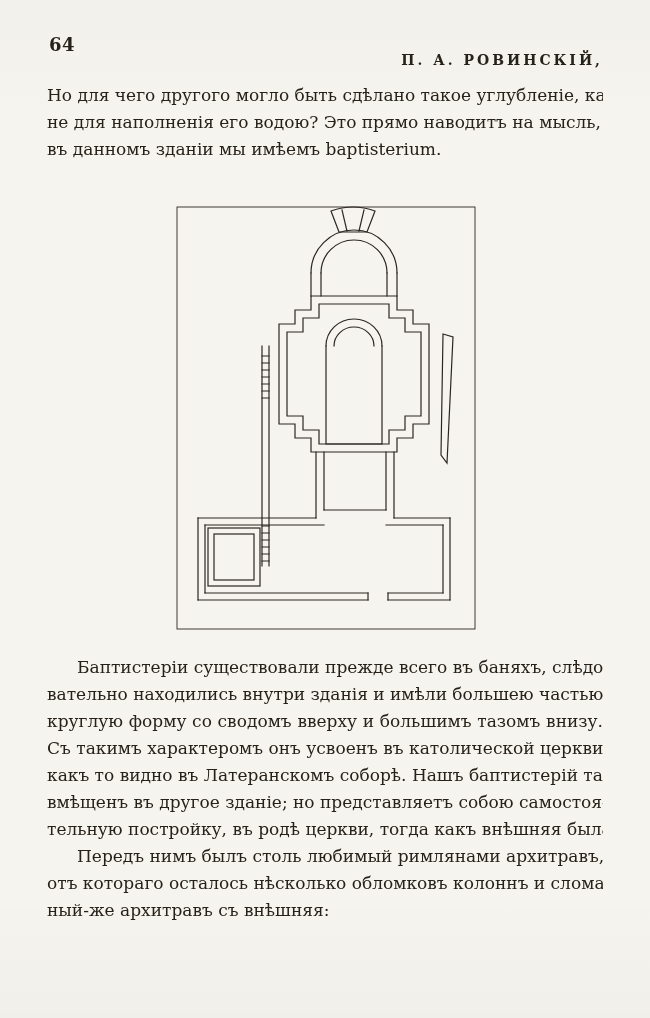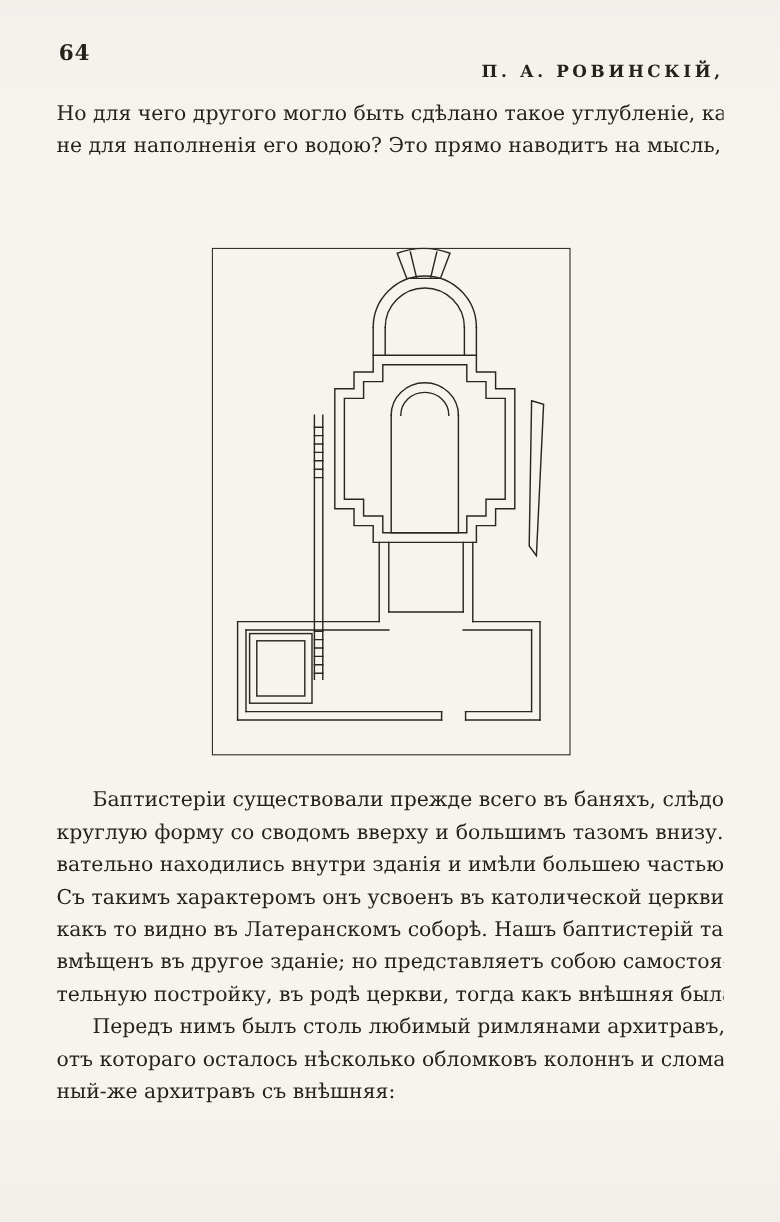--- a/index.html
+++ b/index.html
@@ -83,20 +83,21 @@
 <div class="page">
 
   <div class="page-header">
     <div class="page-number">64</div>
     <div class="running-head">П. А. РОВИНСКІЙ,</div>
   </div>
 
   <div class="text-block tb-opening">
       <div class="tline">Но для чего другого могло быть сдѣлано такое углубленіе, какъ</div>
       <div class="tline">не для наполненія его водою? Это прямо наводитъ на мысль, что</div>
+      <div class="tline tline-last">въ данномъ зданіи мы имѣемъ baptisterium.</div>
     </div>
 
   <div class="figure-wrap">
     <svg width="300" height="424" viewBox="0 0 300 424" fill="none" stroke="#2b2620" stroke-width="1.2" stroke-linecap="square" stroke-linejoin="miter">
 
       <rect x="1" y="1" width="298" height="422" stroke-width="0.9"></rect>
 
       <g>
         <path d="M 163,26 L 155,5 Q 177,-3 199,5 L 191,26 Z"></path>
         <path d="M 171,25 L 166,4"></path>
@@ -161,22 +162,22 @@
 
       <g>
         <path d="M 267,128 L 277,131 L 271,257 L 265,249 Z"></path>
       </g>
     </svg>
   </div>
 
   <div class="text-block tb-closing">
     <div>
         <div class="tline tline-indent">Баптистеріи существовали прежде всего въ баняхъ, слѣдо-</div>
+        <div class="tline">вательно находились внутри зданія и имѣли большею частью</div>
         <div class="tline">круглую форму со сводомъ вверху и большимъ тазомъ внизу.</div>
-        <div class="tline">вательно находились внутри зданія и имѣли большею частью</div>
         <div class="tline">Съ такимъ характеромъ онъ усвоенъ въ католической церкви,</div>
         <div class="tline">какъ то видно въ Латеранскомъ соборѣ. Нашъ баптистерій также</div>
         <div class="tline">вмѣщенъ въ другое зданіе; но представляетъ собою самостоя-</div>
         <div class="tline">тельную постройку, въ родѣ церкви, тогда какъ внѣшняя была</div>
       </div>
     <div>
         <div class="tline tline-indent">Передъ нимъ былъ столь любимый римлянами архитравъ,</div>
         <div class="tline">отъ котораго осталось нѣсколько обломковъ колоннъ и сломан-</div>
         <div class="tline tline-last">ный-же архитравъ съ внѣшняя:</div>
       </div>

